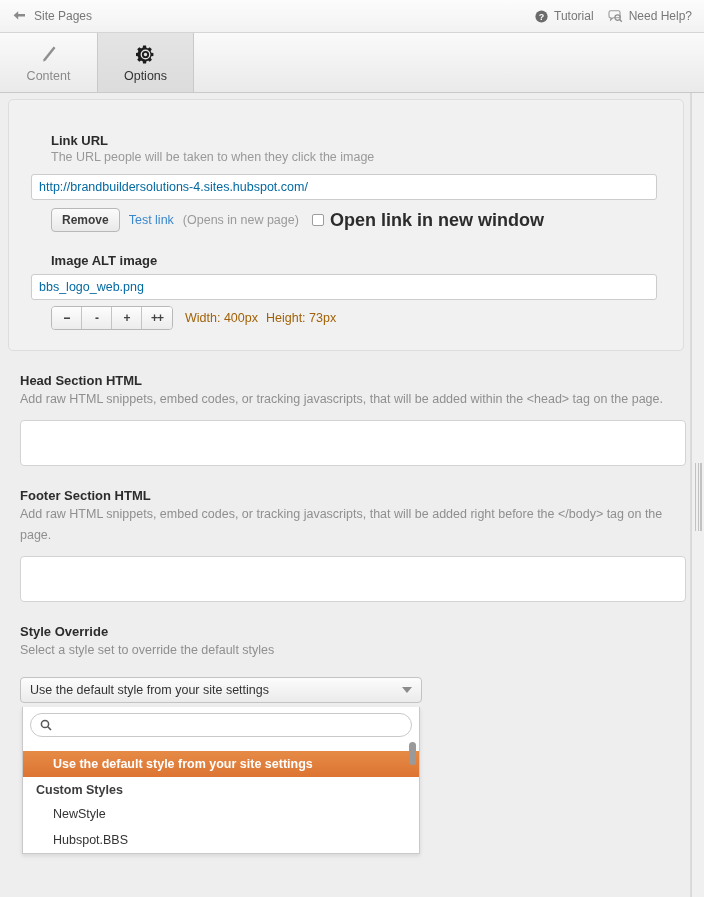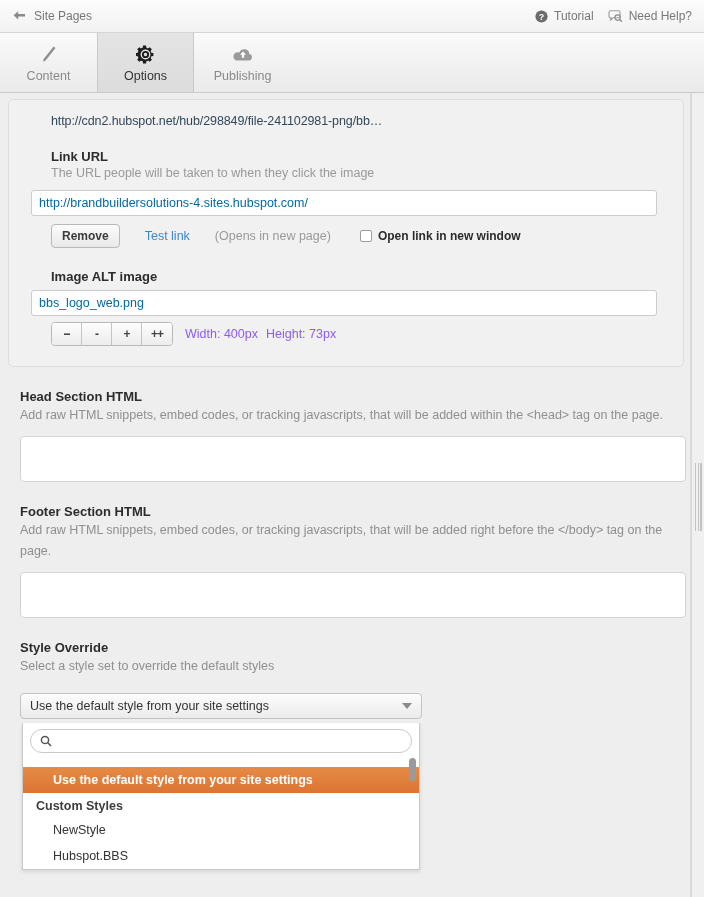--- a/index.html
+++ b/index.html
@@ -121,21 +121,21 @@
     padding: 0 7px;
     font-family: "Liberation Sans", sans-serif;
     outline: none;
     line-height: 24px;
   }
 
   .row {
     display: flex; align-items: center;
     margin-top: 8px;
     padding-left: 20px;
-    gap: 25px;
+    gap: 9px;
   }
   .btn {
     background: linear-gradient(to bottom, #fbfbfb 0%, #e9e9e9 100%);
     border: 1px solid #b8b8b8;
     border-radius: 4px;
     font-size: 12px;
     font-weight: bold;
     color: #3c3c3c;
     padding: 4px 10px;
     cursor: pointer;
@@ -146,41 +146,41 @@
   }
   .muted { color: #9a9a9a; font-size: 12.5px; }
   .chk-wrap { display:flex; align-items:center; gap:6px; margin-left:4px; cursor:pointer; }
   .chk {
     width: 12px; height: 12px;
     border: 1px solid #9d9d9d;
     border-radius: 2px;
     background: #fff;
     display:block;
   }
-  .chk-lbl { font-size: 12px; font-weight: bold; color: #2c2c2c; }
+  .chk-lbl { font-size: 18px; font-weight: bold; color: #2c2c2c; }
 
   .sizegroup {
     display: inline-flex;
     margin-left: 20px;
     border: 1px solid #b8b8b8;
     border-radius: 4px;
     overflow: hidden;
     background: linear-gradient(to bottom, #fbfbfb 0%, #eaeaea 100%);
   }
   .sizebtn {
     width: 30px; height: 22px;
     display:flex; align-items:center; justify-content:center;
     font-size: 12px; font-weight: bold; color:#444;
     border-right: 1px solid #c4c4c4;
     cursor: pointer;
     letter-spacing: -1px;
     background: linear-gradient(to bottom, #fdfdfd 0%, #ececec 100%);
   }
   .sizebtn:last-child { border-right: none; }
-  .dims { font-size: 12.5px; color:#8b5cf6; margin-left: 12px; }
+  .dims { font-size: 12.5px; color:#a16207; margin-left: 12px; }
   .sizerow { display:flex; align-items:center; margin-top: 6px; }
 
   
   .sect { margin-top: 22px; padding-left: 6px; }
   .sect-title {
     font-size: 13px; font-weight: bold; color: #2c2c2c; margin-bottom: 1px;
   }
   .sect-desc {
     font-size: 12.5px; color: #8f8f8f; line-height: 21px;
     max-width: 672px; margin-bottom: 10px;
@@ -342,38 +342,28 @@
   </div>
   <div class="tab active">
     <span class="glyph">
       <svg width="19" height="19" viewBox="0 0 20 20">
         <path fill="#1d1d1d" d="M10 6.2a3.8 3.8 0 1 0 0 7.6 3.8 3.8 0 0 0 0-7.6zm0 5.6a1.8 1.8 0 1 1 0-3.6 1.8 1.8 0 0 1 0 3.6z"></path>
         <path fill="#1d1d1d" d="M18.3 11.6v-3.2l-2.2-.35a6.5 6.5 0 0 0-.72-1.74l1.3-1.8-2.25-2.25-1.8 1.3a6.5 6.5 0 0 0-1.74-.72L10.6 0.6H7.4l-.35 2.24a6.5 6.5 0 0 0-1.74.72l-1.8-1.3L1.26 4.5l1.3 1.8a6.5 6.5 0 0 0-.72 1.74l-2.24.35v3.2l2.24.35c.16.61.4 1.19.72 1.74l-1.3 1.8 2.25 2.25 1.8-1.3c.55.32 1.13.56 1.74.72l.35 2.24h3.2l.35-2.24a6.5 6.5 0 0 0 1.74-.72l1.8 1.3 2.25-2.25-1.3-1.8c.32-.55.56-1.13.72-1.74zM10 15.2a5.2 5.2 0 1 1 0-10.4 5.2 5.2 0 0 1 0 10.4z"></path>
       </svg>
     </span>
     <span class="lbl">Options</span>
   </div>
-  <div class="tab">
-    <span class="glyph">
-      <svg width="22" height="17" viewBox="0 0 22 17">
-        <path fill="#9b9b9b" d="M17.4 7.1a5.2 5.2 0 0 0-10-1.6A4 4 0 0 0 4 13.4h13.1a3.2 3.2 0 0 0 .3-6.3z"></path>
-        <path fill="#ffffff" d="M11 4.4l3 3.4h-1.9v3h-2.2v-3H8z"></path>
-      </svg>
-    </span>
-    <span class="lbl">Publishing</span>
-  </div>
 </div>
 
 <div class="scrollarea">
   <div class="inner-vline"></div>
 
   <div class="content">
 
     <div class="panel">
-      <div class="file-url">http://cdn2.hubspot.net/hub/298849/file-241102981-png/bb…</div>
 
       <div class="fld-label">Link URL</div>
       <div class="fld-help">The URL people will be taken to when they click the image</div>
       <input class="text" type="text" value="http://brandbuildersolutions-4.sites.hubspot.com/" style="">
 
       <div class="row">
         <button class="btn">Remove</button>
         <span class="link">Test link</span>
         <span class="muted">(Opens in new page)</span>
         <span class="chk-wrap">

